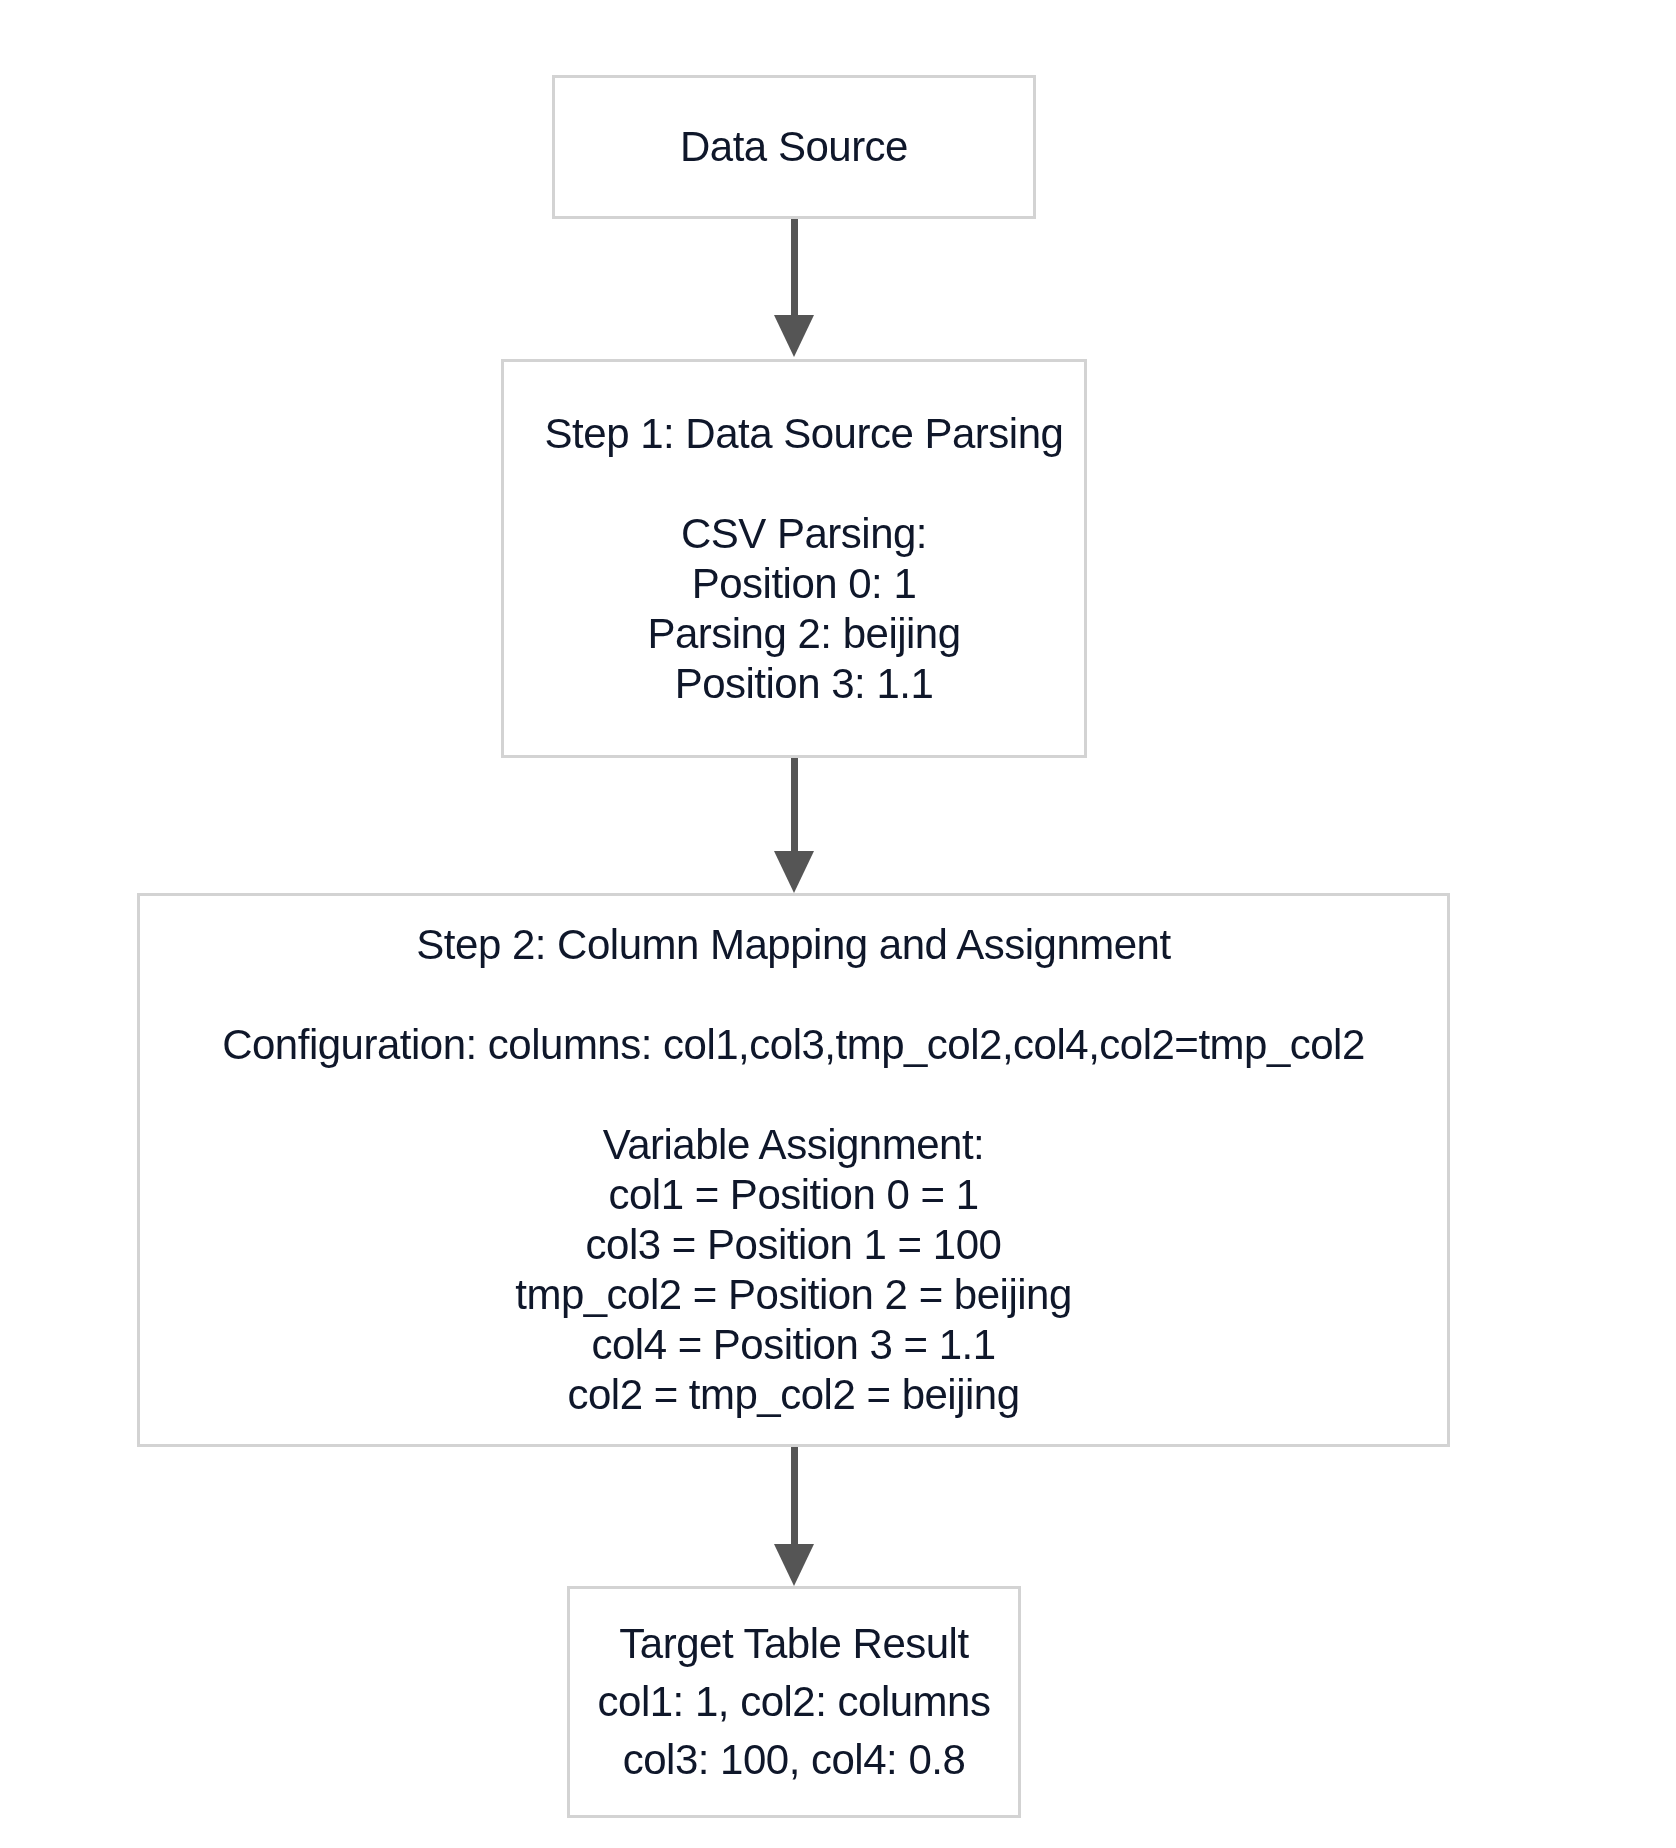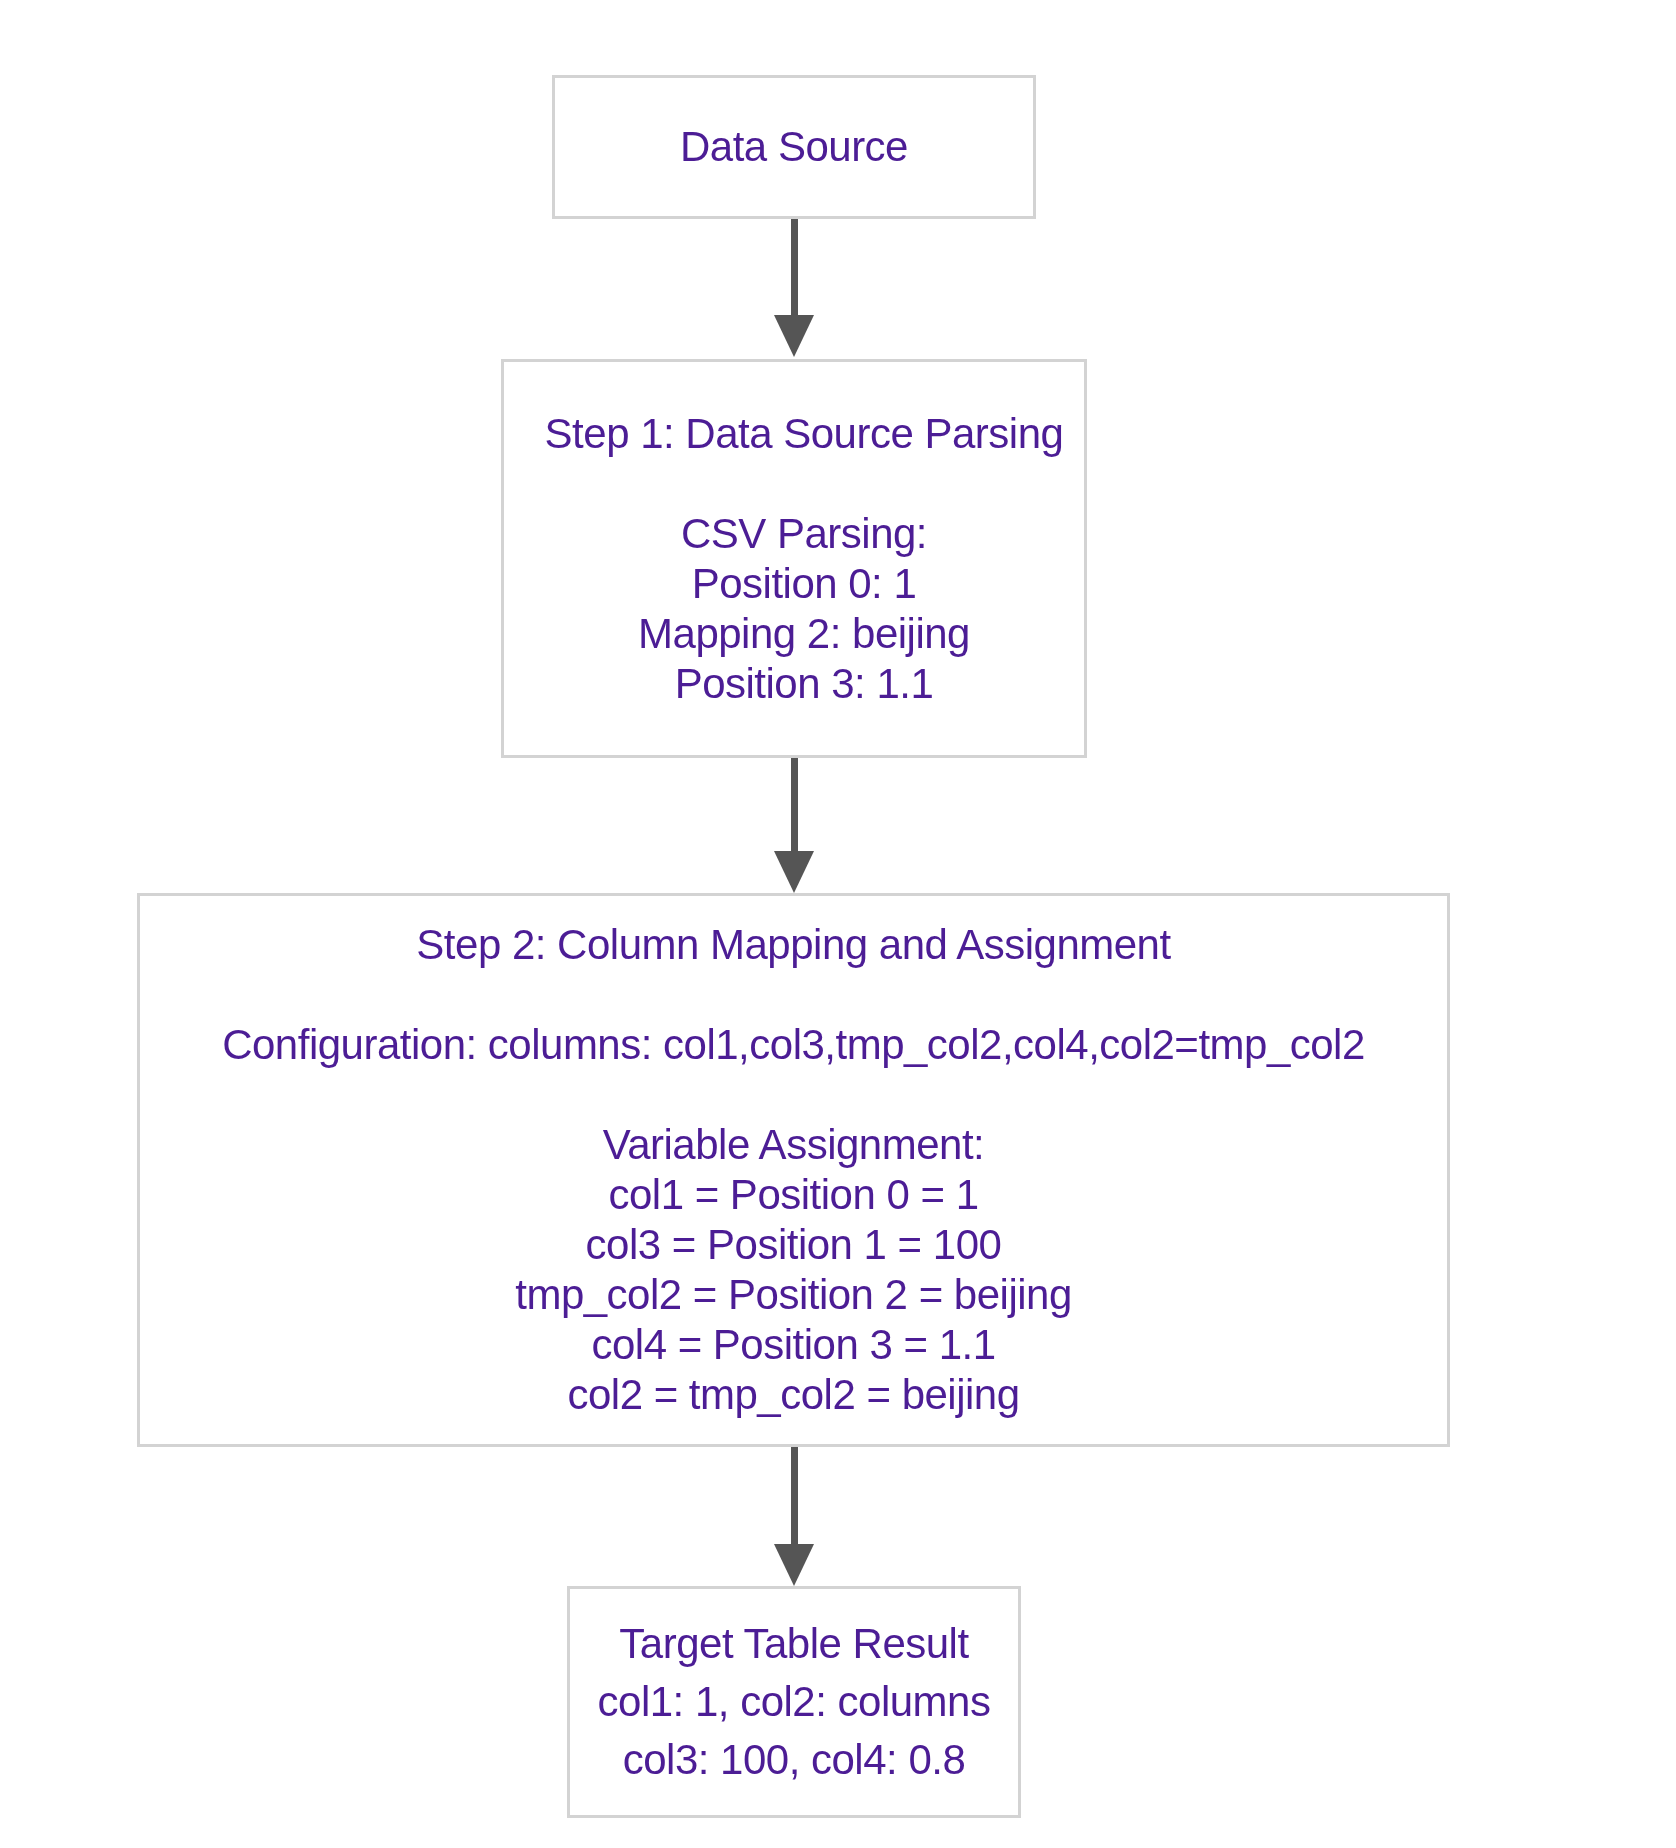--- a/index.html
+++ b/index.html
@@ -2,21 +2,21 @@
 <html><head>
 <meta charset="utf-8">
 <style>
   html, body { margin: 0; padding: 0; background: #ffffff; }
   .canvas {
     position: relative;
     width: 1676px;
     height: 1848px;
     background: #ffffff;
     font-family: "Liberation Sans", sans-serif;
-    color: #4c1d95;
+    color: #0f172a;
     overflow: hidden;
   }
   .node {
     position: absolute;
     box-sizing: border-box;
     background: #ffffff;
     border: 3px solid #d3d3d3;
     display: flex;
     flex-direction: column;
     justify-content: center;
@@ -64,21 +64,21 @@
   <div class="arrow" style="left:772px; top:219px; height:138px;">
     <div class="shaft"></div>
     <div class="head"></div>
   </div>
 
   <div class="node" style="left:501px; top:359px; width:586px; height:399px;padding-left:20px;">
     <div class="line">Step 1: Data Source Parsing</div>
     <div class="line"></div>
     <div class="line">CSV Parsing:</div>
     <div class="line">Position 0: 1</div>
-    <div class="line">Mapping 2: beijing</div>
+    <div class="line">Parsing 2: beijing</div>
     <div class="line">Position 3: 1.1</div>
   </div>
 
   <div class="arrow" style="left:772px; top:758px; height:135px;">
     <div class="shaft"></div>
     <div class="head"></div>
   </div>
 
   <div class="node" style="left:137px; top:893px; width:1313px; height:554px;align-items:center;">
     <div class="line">Step 2: Column Mapping and Assignment</div>

